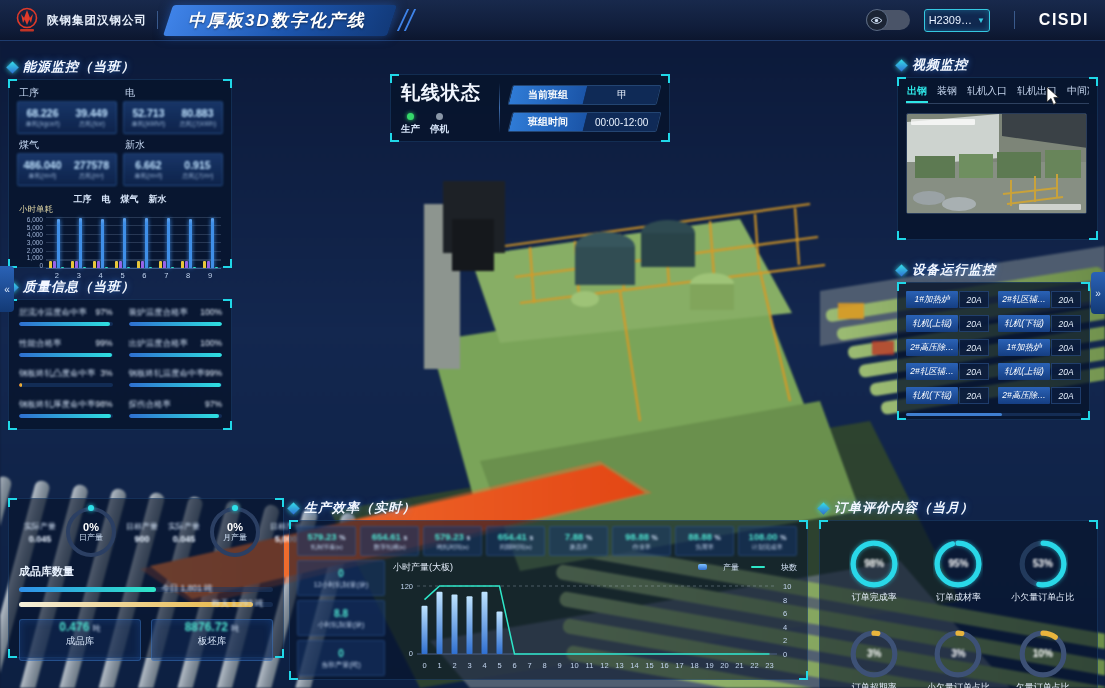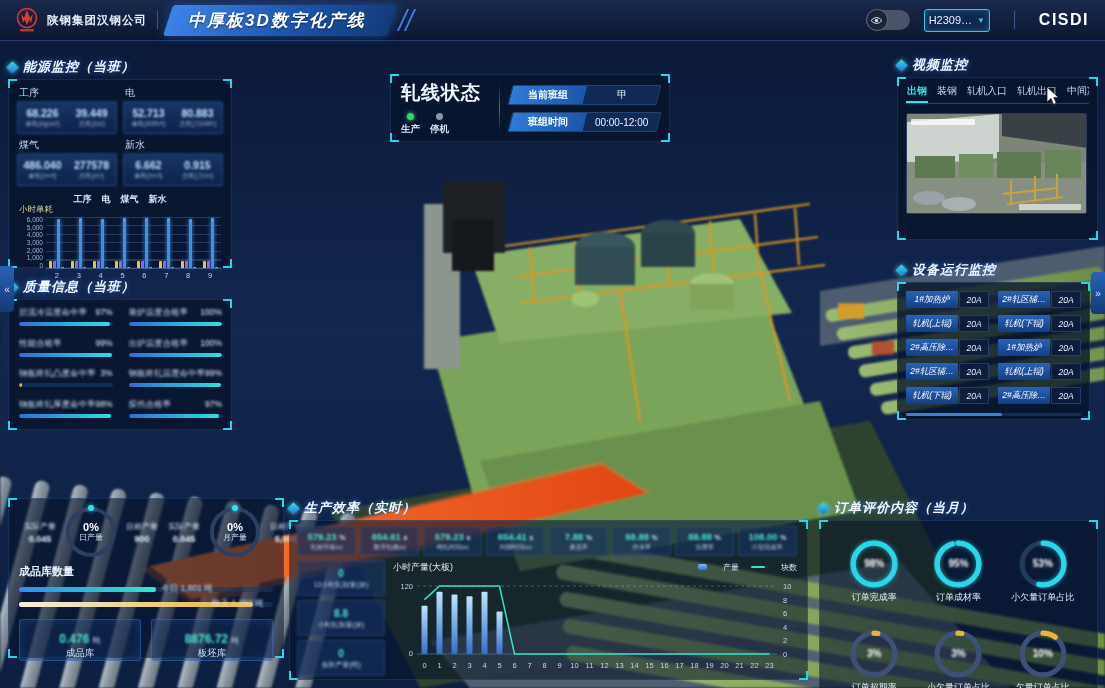--- a/index.html
+++ b/index.html
@@ -141,21 +141,21 @@
   .inv-bar{display:flex;align-items:center;gap:5px;height:12px;margin-bottom:3px;}
   .inv-track{height:5px;border-radius:3px;background:rgba(30,55,95,.6);flex:0 0 auto;width:100%;position:relative;}
   .inv-wrap{flex:1;position:relative;height:5px;}
   .invfill{position:absolute;left:0;top:0;height:5px;border-radius:3px;}
   .invfill.cyan{background:linear-gradient(90deg,#2f8fe8,#2ee6c8);}
   .invfill.yellow{background:linear-gradient(90deg,#f5f0dc,#e8b33a);}
   .inv-lab{font-size:8.5px;color:#d6e4f8;white-space:nowrap;position:absolute;top:-4px;}
   .p-boxes{display:flex;gap:10px;margin-top:9px;}
   .p-box{flex:1;height:42px;border-radius:3px;background:rgba(20,50,100,.38);
     border:1px solid rgba(70,140,230,.4);box-shadow:0 0 8px rgba(40,110,220,.25) inset;
-    display:flex;flex-direction:column;align-items:center;justify-content:flex-end;gap:1px;}
+    display:flex;flex-direction:column;align-items:center;justify-content:flex-start;gap:1px;}
   .p-box .v{font-size:12px;font-weight:bold;color:#4fe3cf;}
   .p-box .v small{font-size:8px;color:#cfe0f5;font-weight:normal;}
   .p-box .l{font-size:9.5px;color:#d6e4f8;}
 
   
   .eff .p-body{padding:5px 7px;height:160px;}
   .f-toprow{display:flex;gap:4px;}
   .f-card{width:59px;height:30px;border-radius:2px;background:rgba(22,52,104,.55);
     border:1px solid rgba(80,150,230,.22);display:flex;flex-direction:column;align-items:center;justify-content:center;}
   .f-card .v{font-size:9.5px;font-weight:bold;color:#4fe3cf;line-height:11px;}

